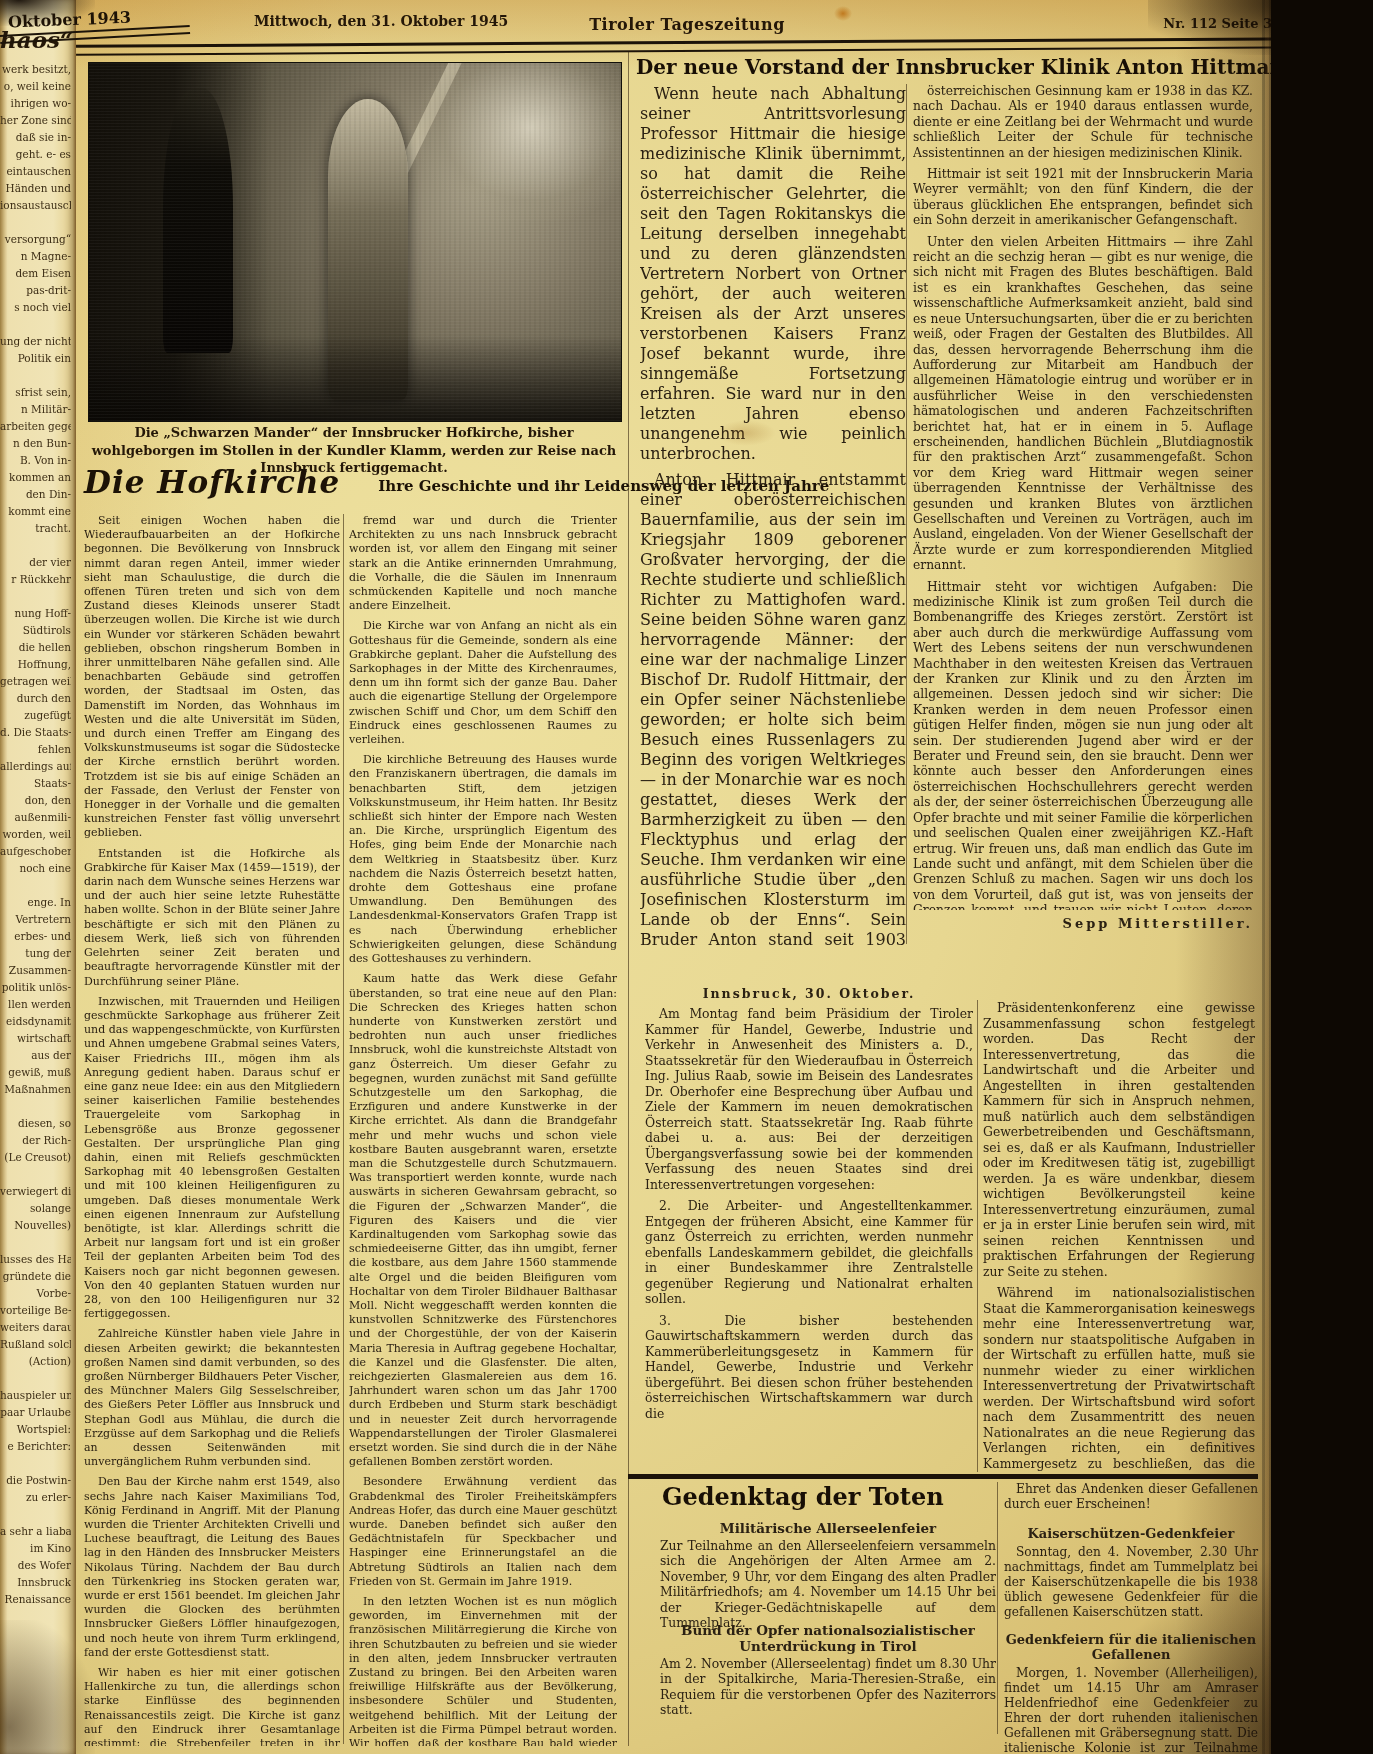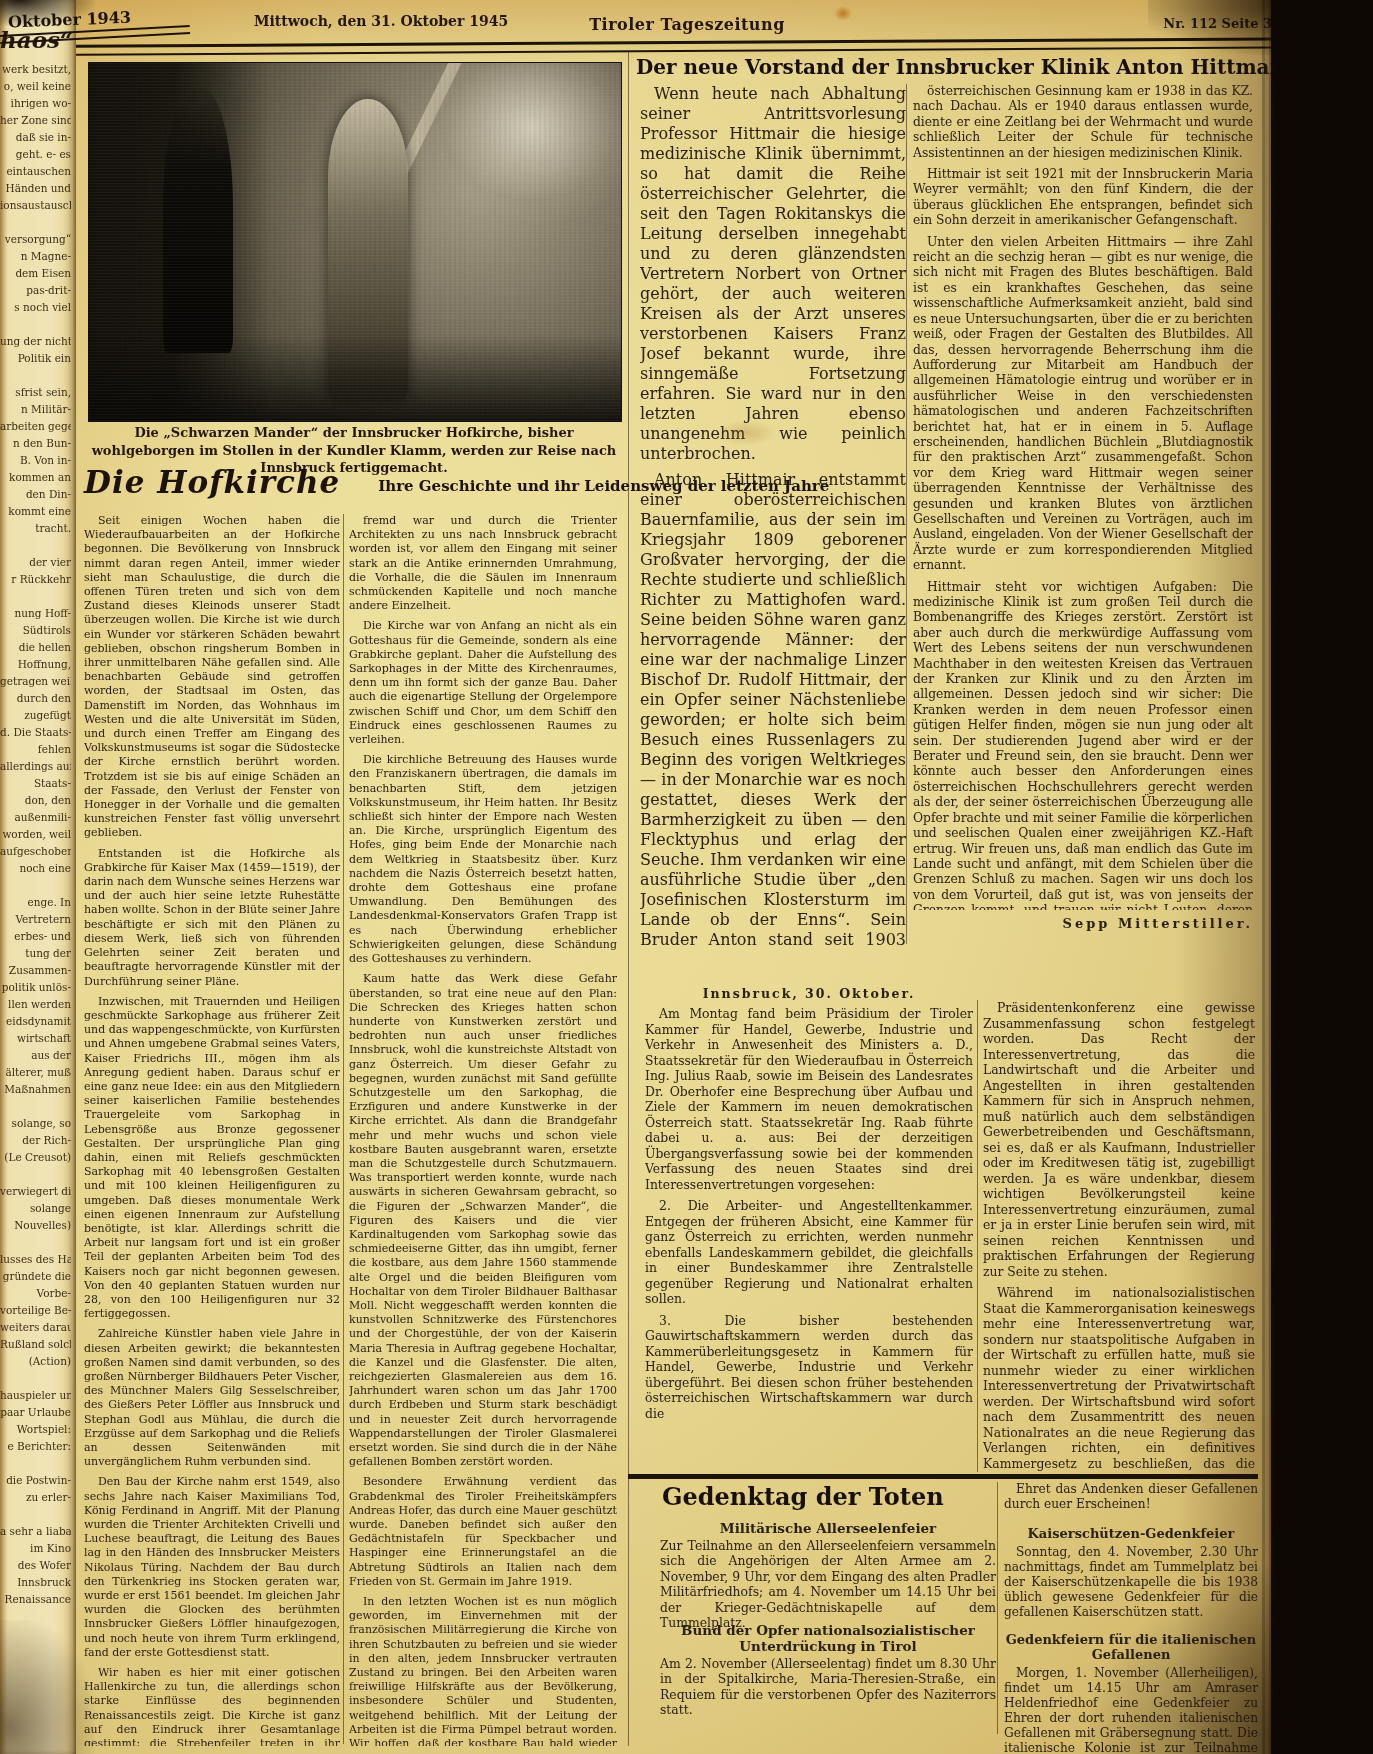--- a/index.html
+++ b/index.html
@@ -163,24 +163,24 @@
         <div class="frag">enge. In</div>
         <div class="frag">Vertretern</div>
         <div class="frag">erbes- und</div>
         <div class="frag">tung der</div>
         <div class="frag">Zusammen-</div>
         <div class="frag">politik unlös-</div>
         <div class="frag">llen werden</div>
         <div class="frag">eidsdynamit</div>
         <div class="frag">wirtschaft</div>
         <div class="frag">aus der</div>
-        <div class="frag">älterer, muß</div>
+        <div class="frag">gewiß, muß</div>
         <div class="frag">Maßnahmen</div>
         <div class="frag"></div>
-        <div class="frag">solange, so</div>
+        <div class="frag">diesen, so</div>
         <div class="frag">der Rich-</div>
         <div class="frag">(Le Creusot)</div>
         <div class="frag"></div>
         <div class="frag">verwiegert die</div>
         <div class="frag">solange</div>
         <div class="frag">Nouvelles)</div>
         <div class="frag"></div>
         <div class="frag">lusses des Han-</div>
         <div class="frag">gründete die</div>
         <div class="frag">Vorbe-</div>

